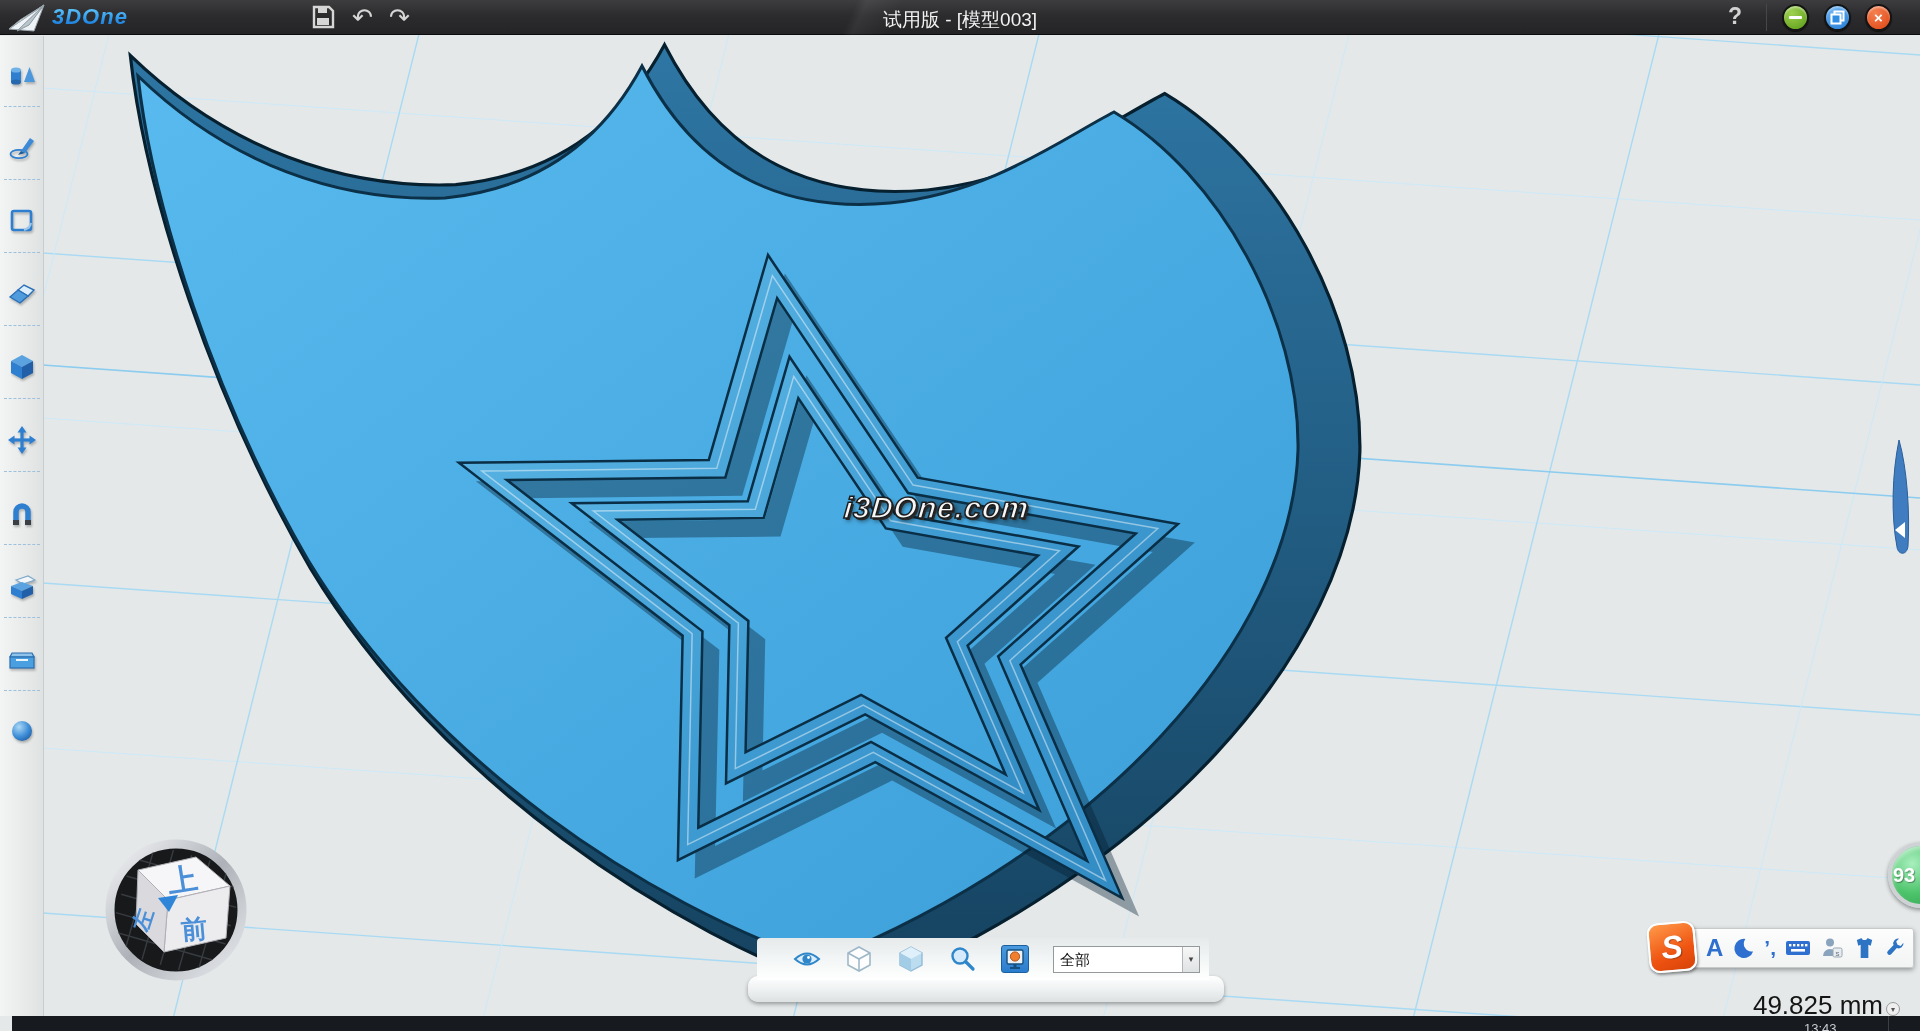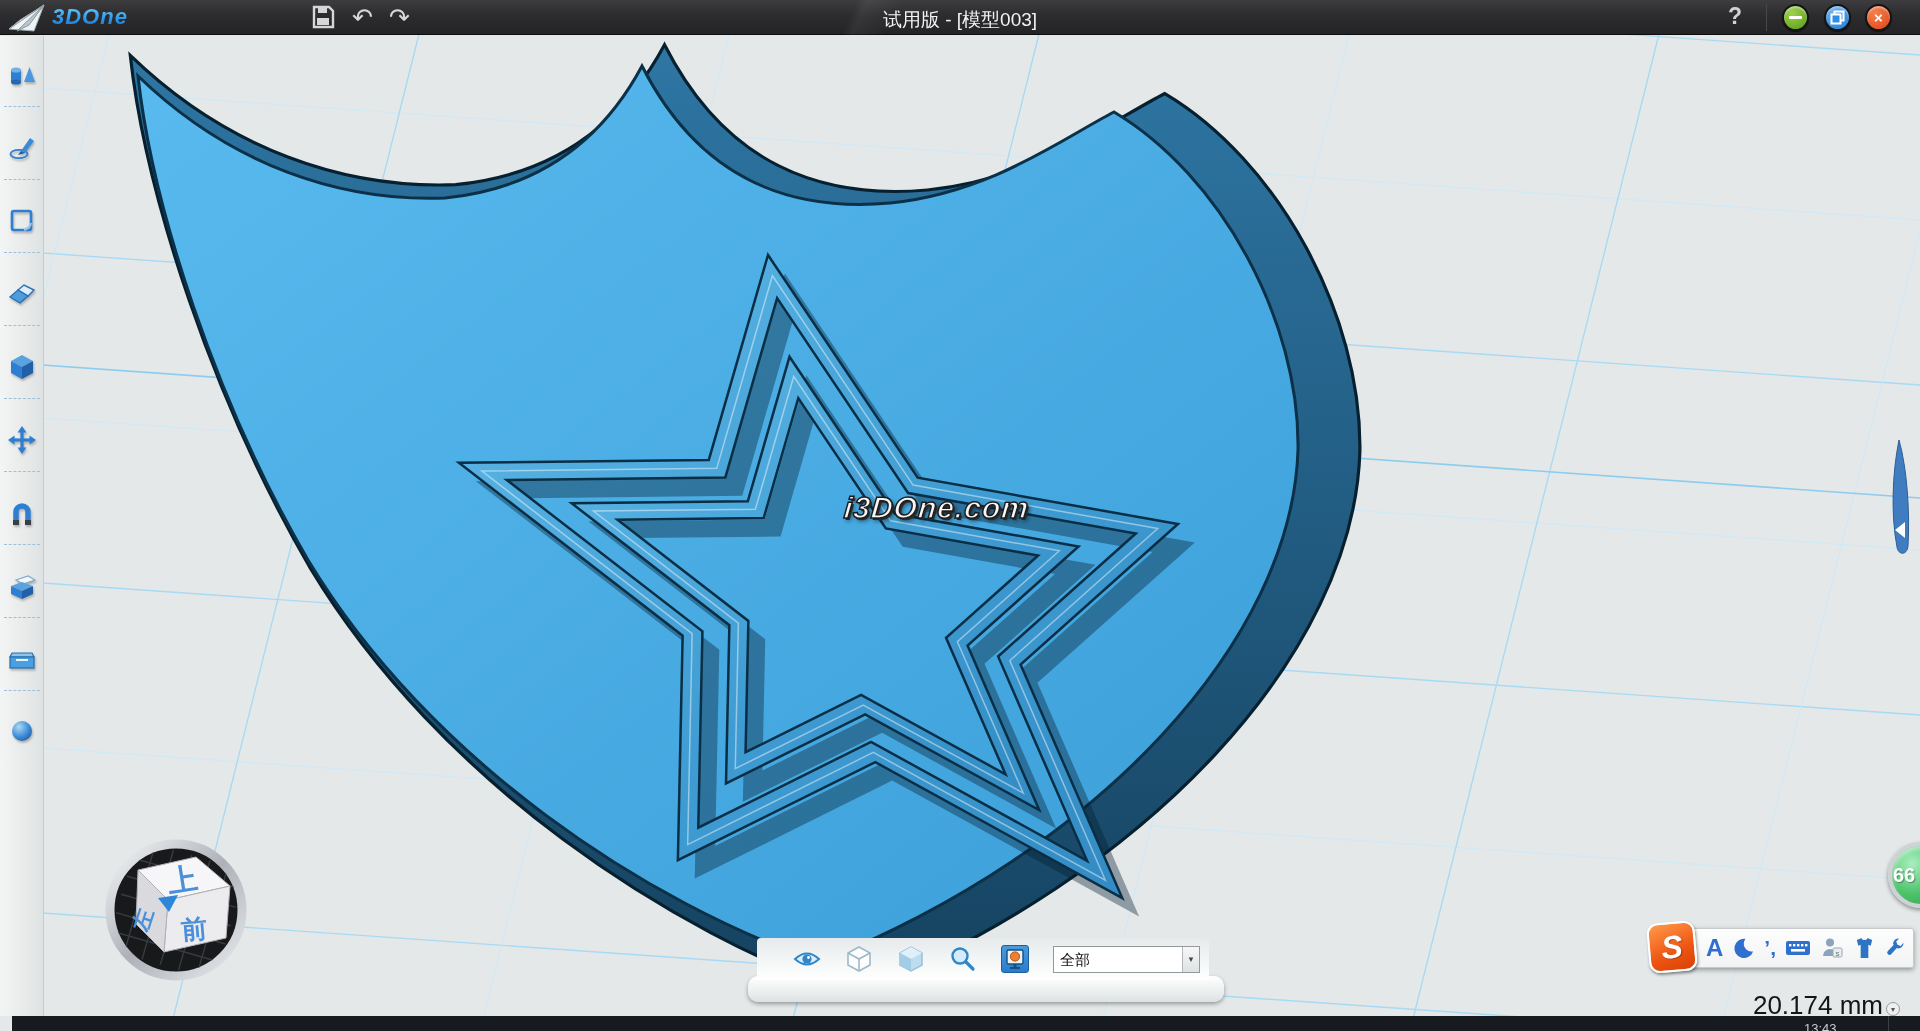--- a/index.html
+++ b/index.html
@@ -429,25 +429,25 @@
     </svg>
     <svg width="23" height="23" viewBox="0 0 24 24">
       <path d="M4,3 L9,1 C9,4 15,4 15,1 L20,3 L18.5,9 L16,8 L16,22 L8,22 L8,8 L5.5,9 Z" fill="#2e74c4"></path>
     </svg>
     <svg width="21" height="21" viewBox="0 0 24 24">
       <path d="M21,5.5 a5.5,5.5 0 0 1 -7.5,6 L7,18.5 a2.6,2.6 0 0 1 -3.7,-3.7 L9.8,8 a5.5,5.5 0 0 1 6.2,-7.3 L12.8,3.9 L14.3,7.6 L18,9.1 Z" fill="#2e74c4"></path>
     </svg>
   </div>
 
   <div class="dim">
-    <span>20.174 mm</span><span class="chev">▾</span>
+    <span>49.825 mm</span><span class="chev">▾</span>
   </div>
 
   <div class="ball">
-    <span>66</span>
+    <span>93</span>
   </div>
 
   <div class="taskbar">
     <span class="clock">13:43</span>
     <span class="tsep"></span>
   </div>
 
 </div>
 
 </body></html>

